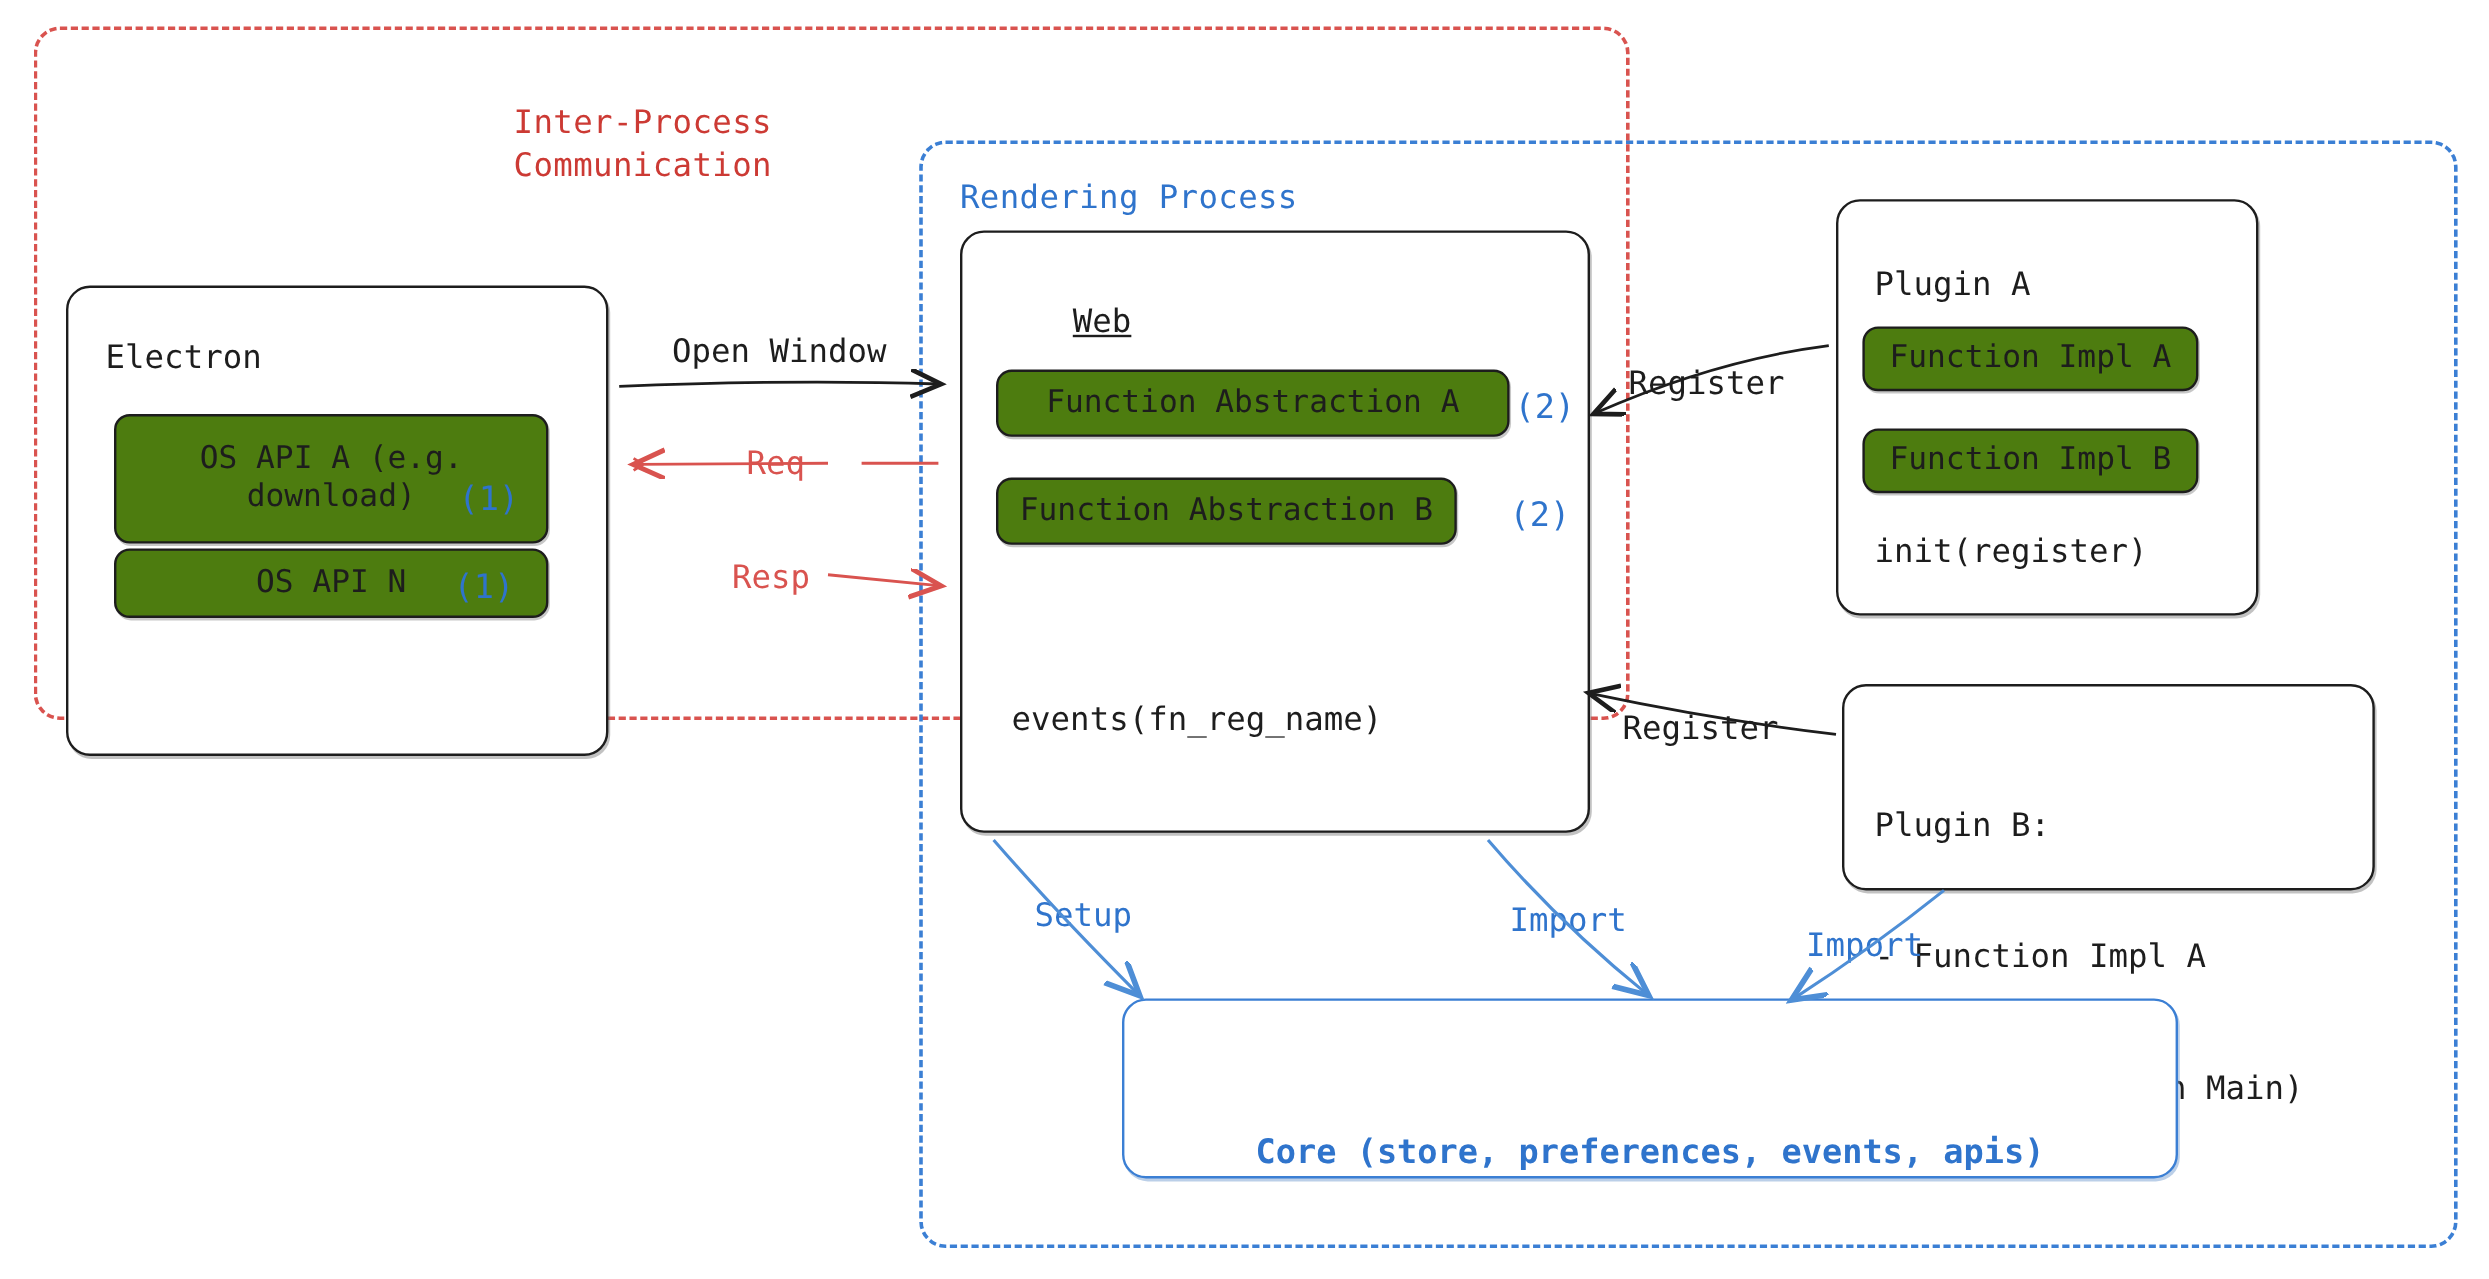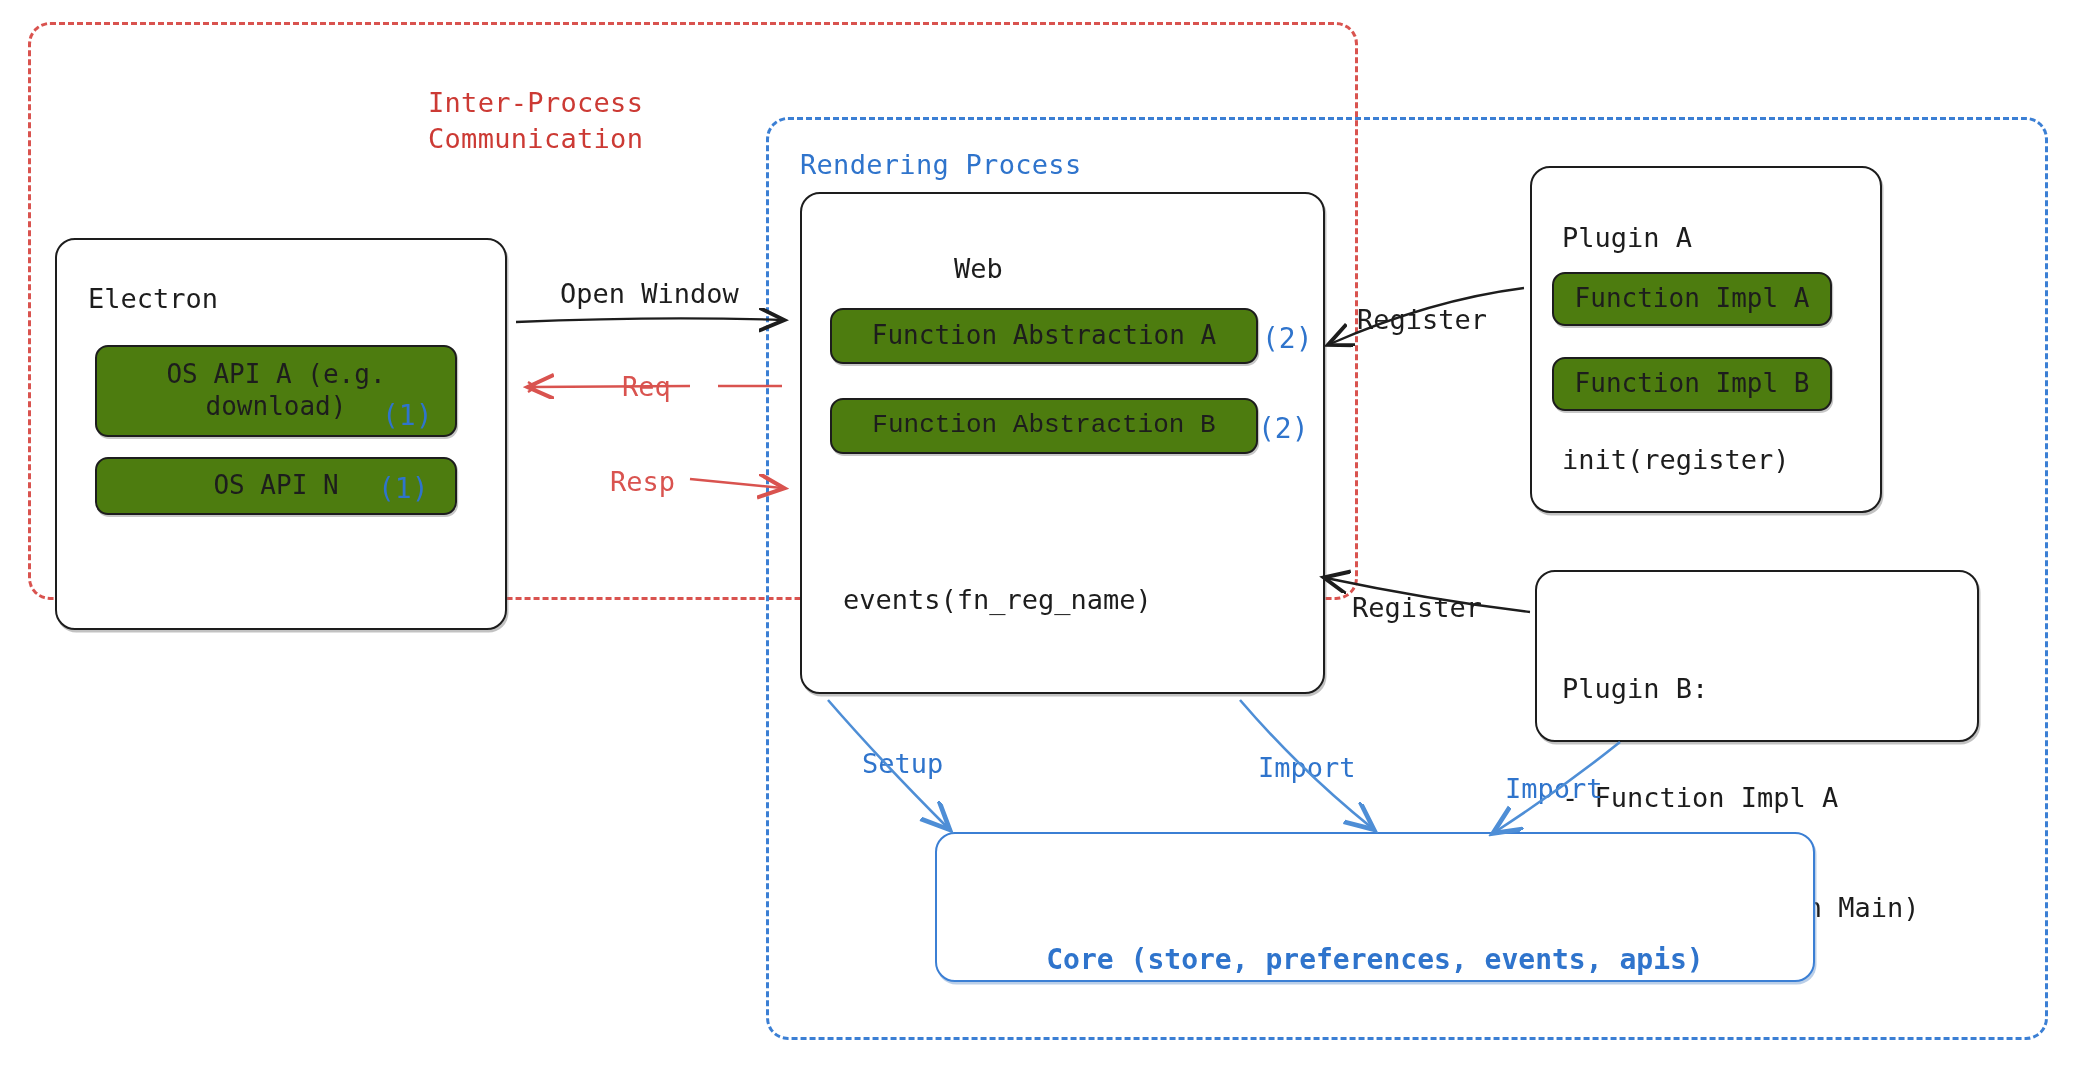--- a/index.html
+++ b/index.html
@@ -52,40 +52,40 @@
   <div class="group group-ipc" style="left:28px;top:22px;width:1330px;height:578px;"></div>
   <div class="group-label lbl-ipc" style="left:428px;top:85px;">Inter-Process
 Communication</div>
 
   <div class="group group-render" style="left:766px;top:117px;width:1282px;height:923px;"></div>
   <div class="group-label lbl-render" style="left:800px;top:147px;">Rendering Process</div>
 
   <div class="box" style="left:55px;top:238px;width:452px;height:392px;"></div>
   <div class="box-title" style="left:88px;top:283px;">Electron</div>
 
-  <div class="chip" style="left:95px;top:345px;width:362px;height:92px;">
+  <div class="chip" style="left:95px;top:345px;width:362px;height:108px;">
     <span>OS API A (e.g.
 download)</span>
   </div>
   <div class="tag-blue" style="left:382px;top:399px;">(1)</div>
 
   <div class="chip" style="left:95px;top:457px;width:362px;height:58px;">
     <span>OS API N</span>
   </div>
   <div class="tag-blue" style="left:378px;top:472px;">(1)</div>
 
   <div class="box" style="left:800px;top:192px;width:525px;height:502px;"></div>
-  <div class="box-title" style="left:954px;top:253px;">Web</div>
+  <div class="box-title" style="left:894px;top:253px;text-decoration:underline;">Web</div>
 
   <div class="chip" style="left:830px;top:308px;width:428px;height:56px;">
     <span>Function Abstraction A</span>
   </div>
   <div class="tag-blue" style="left:1262px;top:322px;">(2)</div>
 
-  <div class="chip" style="left:830px;top:398px;width:428px;height:56px;font-family:Liberation Mono, monospace;">
+  <div class="chip" style="left:830px;top:398px;width:384px;height:56px;">
     <span>Function Abstraction B</span>
   </div>
   <div class="tag-blue" style="left:1258px;top:412px;">(2)</div>
 
 
   <div class="plain" style="left:843px;top:582px;">events(fn_reg_name)</div>
 
   <div class="box" style="left:1530px;top:166px;width:352px;height:347px;"></div>
   <div class="box-title" style="left:1562px;top:222px;">Plugin A</div>
 

